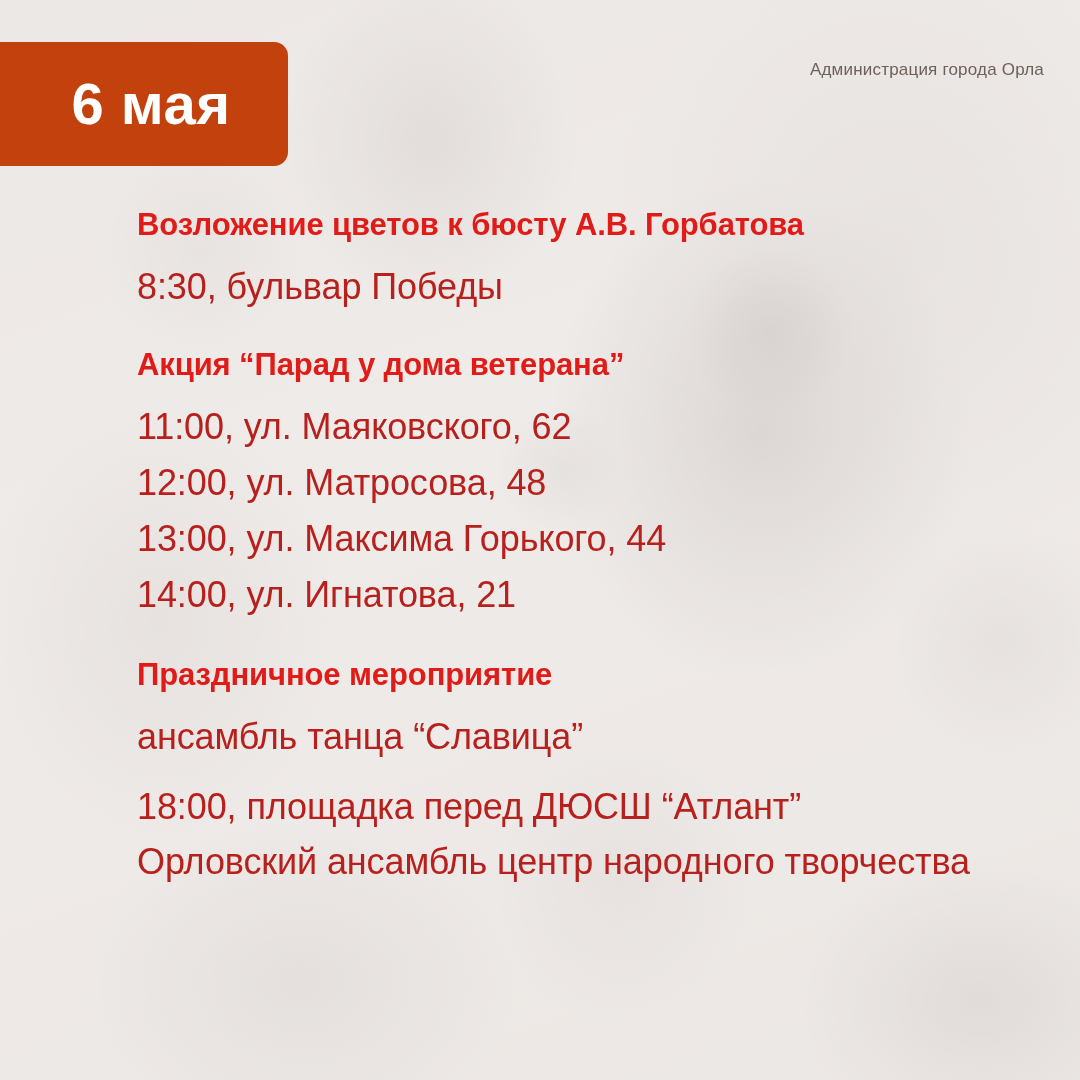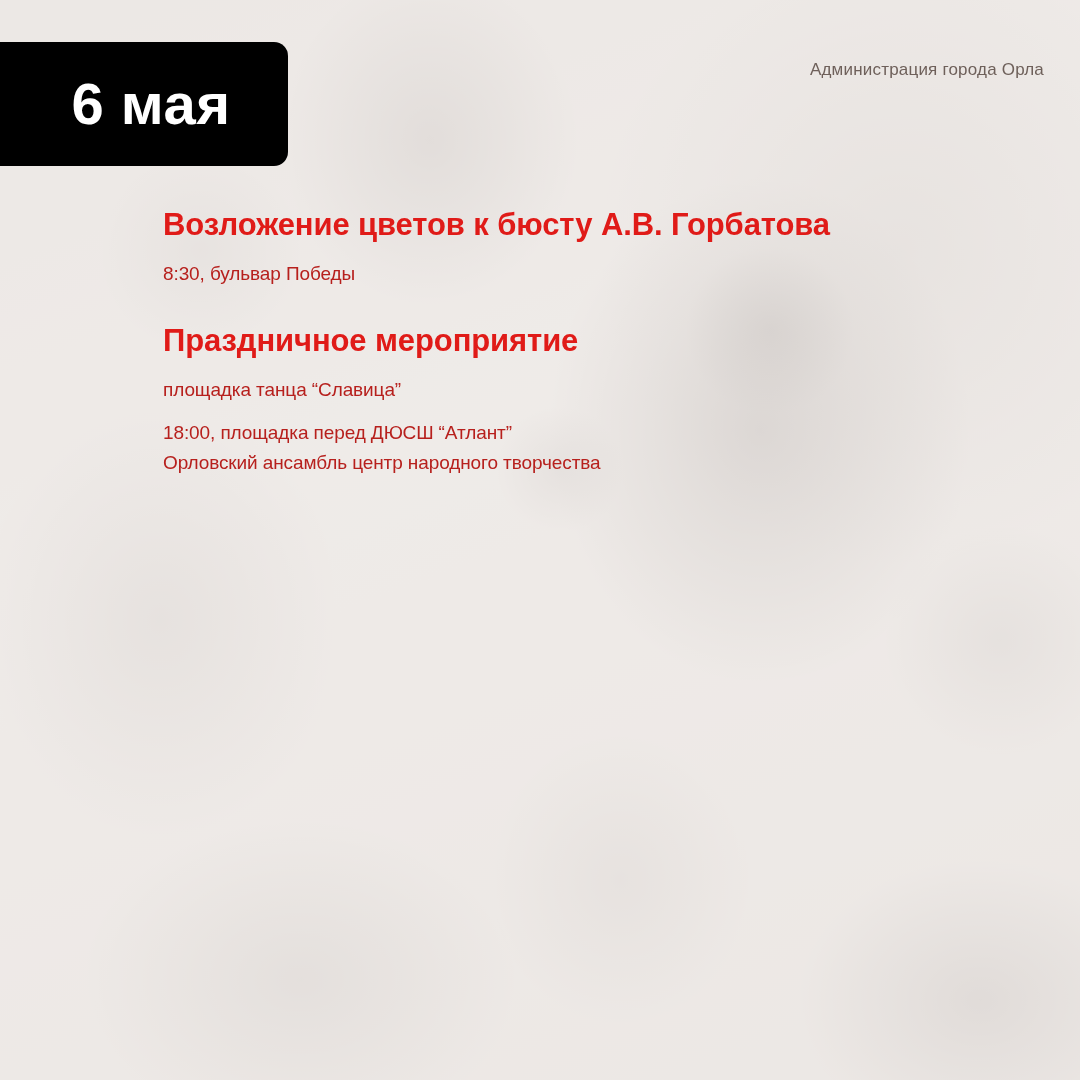--- a/index.html
+++ b/index.html
@@ -59,21 +59,21 @@
     background: rgba(243,238,235,0.72);
   }
 
   
   .date-badge {
     position: absolute;
     left: 0;
     top: 42px;
     height: 124px;
     min-width: 288px;
-    background: #000000;
+    background: #c2410c;
     border-top-right-radius: 14px;
     border-bottom-right-radius: 14px;
     display: flex;
     align-items: center;
     justify-content: center;
     padding: 0 42px 0 56px;
   }
 
   .date-badge span {
     color: #ffffff;
@@ -89,42 +89,42 @@
     right: 36px;
     top: 60px;
     font-size: 17px;
     color: #6e605a;
     letter-spacing: 0.2px;
   }
 
   
   .content {
     position: absolute;
-    left: 163px;
+    left: 137px;
     top: 205px;
     width: 880px;
   }
 
   .event { margin-bottom: 26px; }
 
   .event-title {
     color: #e01b18;
     font-weight: bold;
     font-size: 31px;
     line-height: 1.30;
     letter-spacing: -0.1px;
   }
 
   .event-title .line { display: block; }
 
   .event-lines { margin-top: 10px; }
 
   .event-line {
     color: #b7201d;
-    font-size: 19px;
+    font-size: 36px;
     line-height: 1.55;
     letter-spacing: -0.1px;
   }
 
   .event-line .sub { display: block; }
 
   .gap-big { margin-top: 32px; }
   .gap-mid { margin-top: 30px; }
   .gap-small { margin-top: 14px; }
 </style>
@@ -146,28 +146,39 @@
 
     <div class="event">
       <div class="event-title">
         <span class="line">Возложение цветов к бюсту А.В. Горбатова</span>
       </div>
       <div class="event-lines gap-small">
         <div class="event-line">8:30, бульвар Победы</div>
       </div>
     </div>
 
+    <div class="event gap-mid">
+      <div class="event-title">
+        <span class="line">Акция “Парад у дома ветерана”</span>
+      </div>
+      <div class="event-lines gap-small">
+        <div class="event-line">11:00, ул. Маяковского, 62</div>
+        <div class="event-line">12:00, ул. Матросова, 48</div>
+        <div class="event-line">13:00, ул. Максима Горького, 44</div>
+        <div class="event-line">14:00, ул. Игнатова, 21</div>
+      </div>
+    </div>
 
     <div class="event gap-big">
       <div class="event-title">
         <span class="line">Праздничное мероприятие</span>
       </div>
       <div class="event-lines gap-small">
         <div class="event-line">
-          <span class="sub">площадка танца “Славица”</span>
+          <span class="sub">ансамбль танца “Славица”</span>
         </div>
         <div class="event-line gap-small">
           <span>18:00, площадка перед ДЮСШ “Атлант”</span>
           <span class="sub">Орловский ансамбль центр народного творчества</span>
         </div>
       </div>
     </div>
 
   </div>
 </div>

